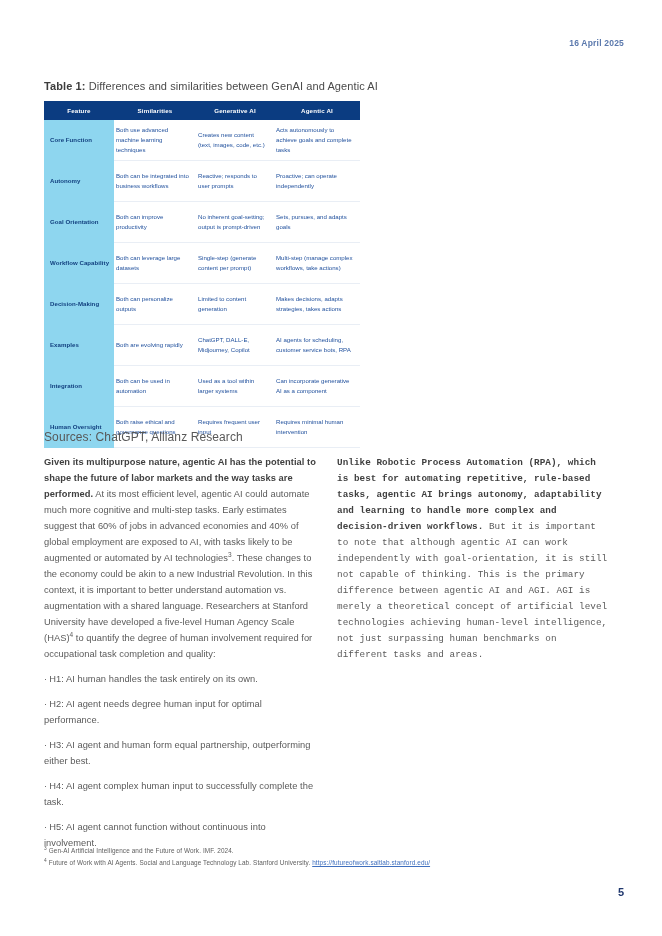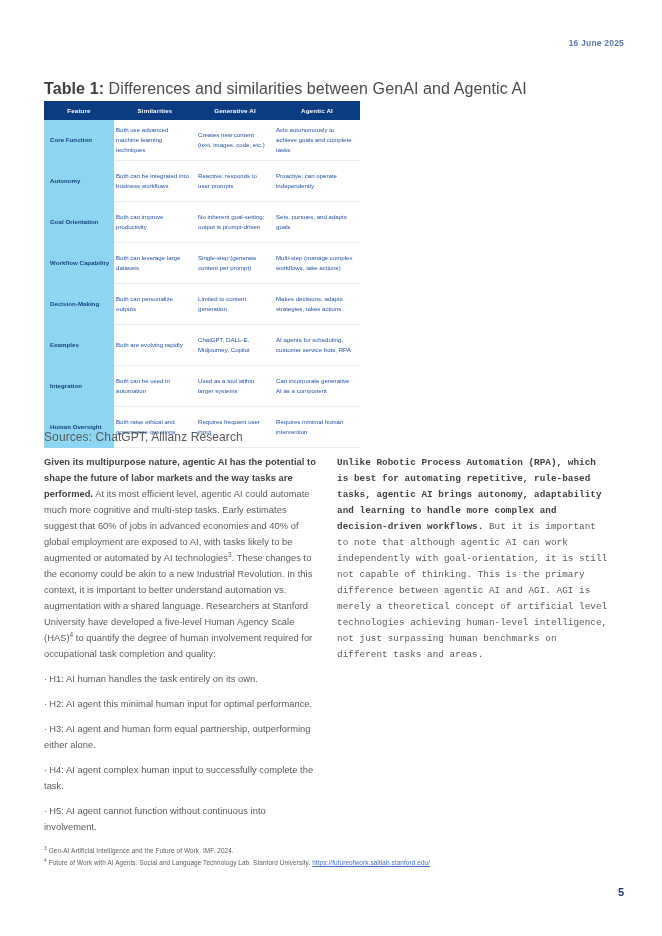--- a/index.html
+++ b/index.html
@@ -31,21 +31,21 @@
     letter-spacing: 0.2px;
     color: #5b79ad;
     font-weight: 600;
   }
 
   
   .table-caption {
     position: absolute;
     top: 80px;
     left: 44px;
-    font-size: 16px;
+    font-size: 11px;
     color: #4a4a4a;
     letter-spacing: 0.1px;
   }
   .table-caption .cap-label {
     font-weight: bold;
     color: #3d3d3d;
   }
 
   
   .tbl-wrap {
@@ -156,21 +156,21 @@
     font-size: 11px;
     font-weight: bold;
     color: #20386e;
   }
 </style>
 </head>
 <body>
 
 <div class="page">
 
-  <div class="doc-date">16 June 2025</div>
+  <div class="doc-date">16 April 2025</div>
 
   <div class="table-caption">
     <span class="cap-label">Table 1:</span><span> Differences and similarities between GenAI and Agentic AI</span>
   </div>
 
   <div class="tbl-wrap">
     <table class="data-tbl">
       <thead>
         <tr>
           <th class="th-feature">Feature</th>
@@ -231,22 +231,22 @@
       </tbody>
     </table>
   </div>
 
   <div class="tbl-source">Sources: ChatGPT, Allianz Research</div>
 
   <div class="col col-left">
     <p><span class="lead">Given its multipurpose nature, agentic AI has the potential to shape the future of labor markets and the way tasks are performed.</span><span> At its most efficient level, agentic AI could automate much more cognitive and multi-step tasks. Early estimates suggest that 60% of jobs in advanced economies and 40% of global employment are exposed to AI, with tasks likely to be augmented or automated by AI technologies</span><sup>3</sup><span>. These changes to the economy could be akin to a new Industrial Revolution. In this context, it is important to better understand automation vs. augmentation with a shared language. Researchers at Stanford University have developed a five-level Human Agency Scale (HAS)</span><sup>4</sup><span> to quantify the degree of human involvement required for occupational task completion and quality:</span></p>
 
     <p class="bullet">H1: AI human handles the task entirely on its own.</p>
-    <p class="bullet">H2: AI agent this minimal human input for optimal performance.</p>
-    <p class="bullet">H3: AI agent and human form equal partnership, outperforming either alone.</p>
+    <p class="bullet">H2: AI agent needs degree human input for optimal performance.</p>
+    <p class="bullet">H3: AI agent and human form equal partnership, outperforming either best.</p>
     <p class="bullet">H4: AI agent complex human input to successfully complete the task.</p>
     <p class="bullet">H5: AI agent cannot function without continuous into involvement.</p>
   </div>
 
   <div class="col col-right">
     <p><span class="lead">Unlike Robotic Process Automation (RPA), which is best for automating repetitive, rule-based tasks, agentic AI brings autonomy, adaptability and learning to handle more complex and decision-driven workflows.</span><span> But it is important to note that although agentic AI can work independently with goal-orientation, it is still not capable of thinking. This is the primary difference between agentic AI and AGI. AGI is merely a theoretical concept of artificial level technologies achieving human-level intelligence, not just surpassing human benchmarks on different tasks and areas.</span></p>
   </div>
 
   <div class="footnotes">
     <div><sup>3</sup> <span>Gen-AI Artificial Intelligence and the Future of Work. IMF. 2024.</span></div>

